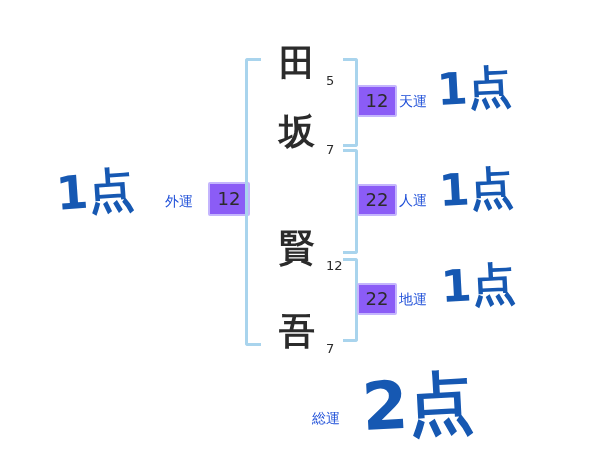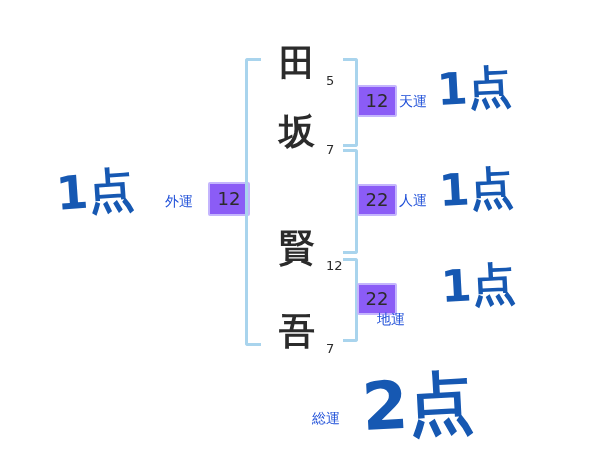--- a/index.html
+++ b/index.html
@@ -72,21 +72,21 @@
     font-size: 14px;
     color: #1d4ed8;
     line-height: 1;
     white-space: nowrap;
   }
   .box-heaven { left: 357px; top: 85px; }
   .label-heaven { left: 399px; top: 94px; }
   .box-person { left: 357px; top: 184px; }
   .label-person { left: 399px; top: 193px; }
   .box-earth  { left: 357px; top: 283px; }
-  .label-earth  { left: 377px; top: 292px; margin-top: 20px; }
+  .label-earth  { left: 399px; top: 292px; }
   .box-outer  { left: 208px; top: 182px; width: 38px; height: 30px; }
   .label-outer { left: 165px; top: 194px; }
   .box-total  { left: 285px; top: 402px; }
   .label-total { left: 312px; top: 411px; }
   
   .score {
     position: absolute;
     color: #1658b2;
     font-weight: 700;
     font-size: 44px;

